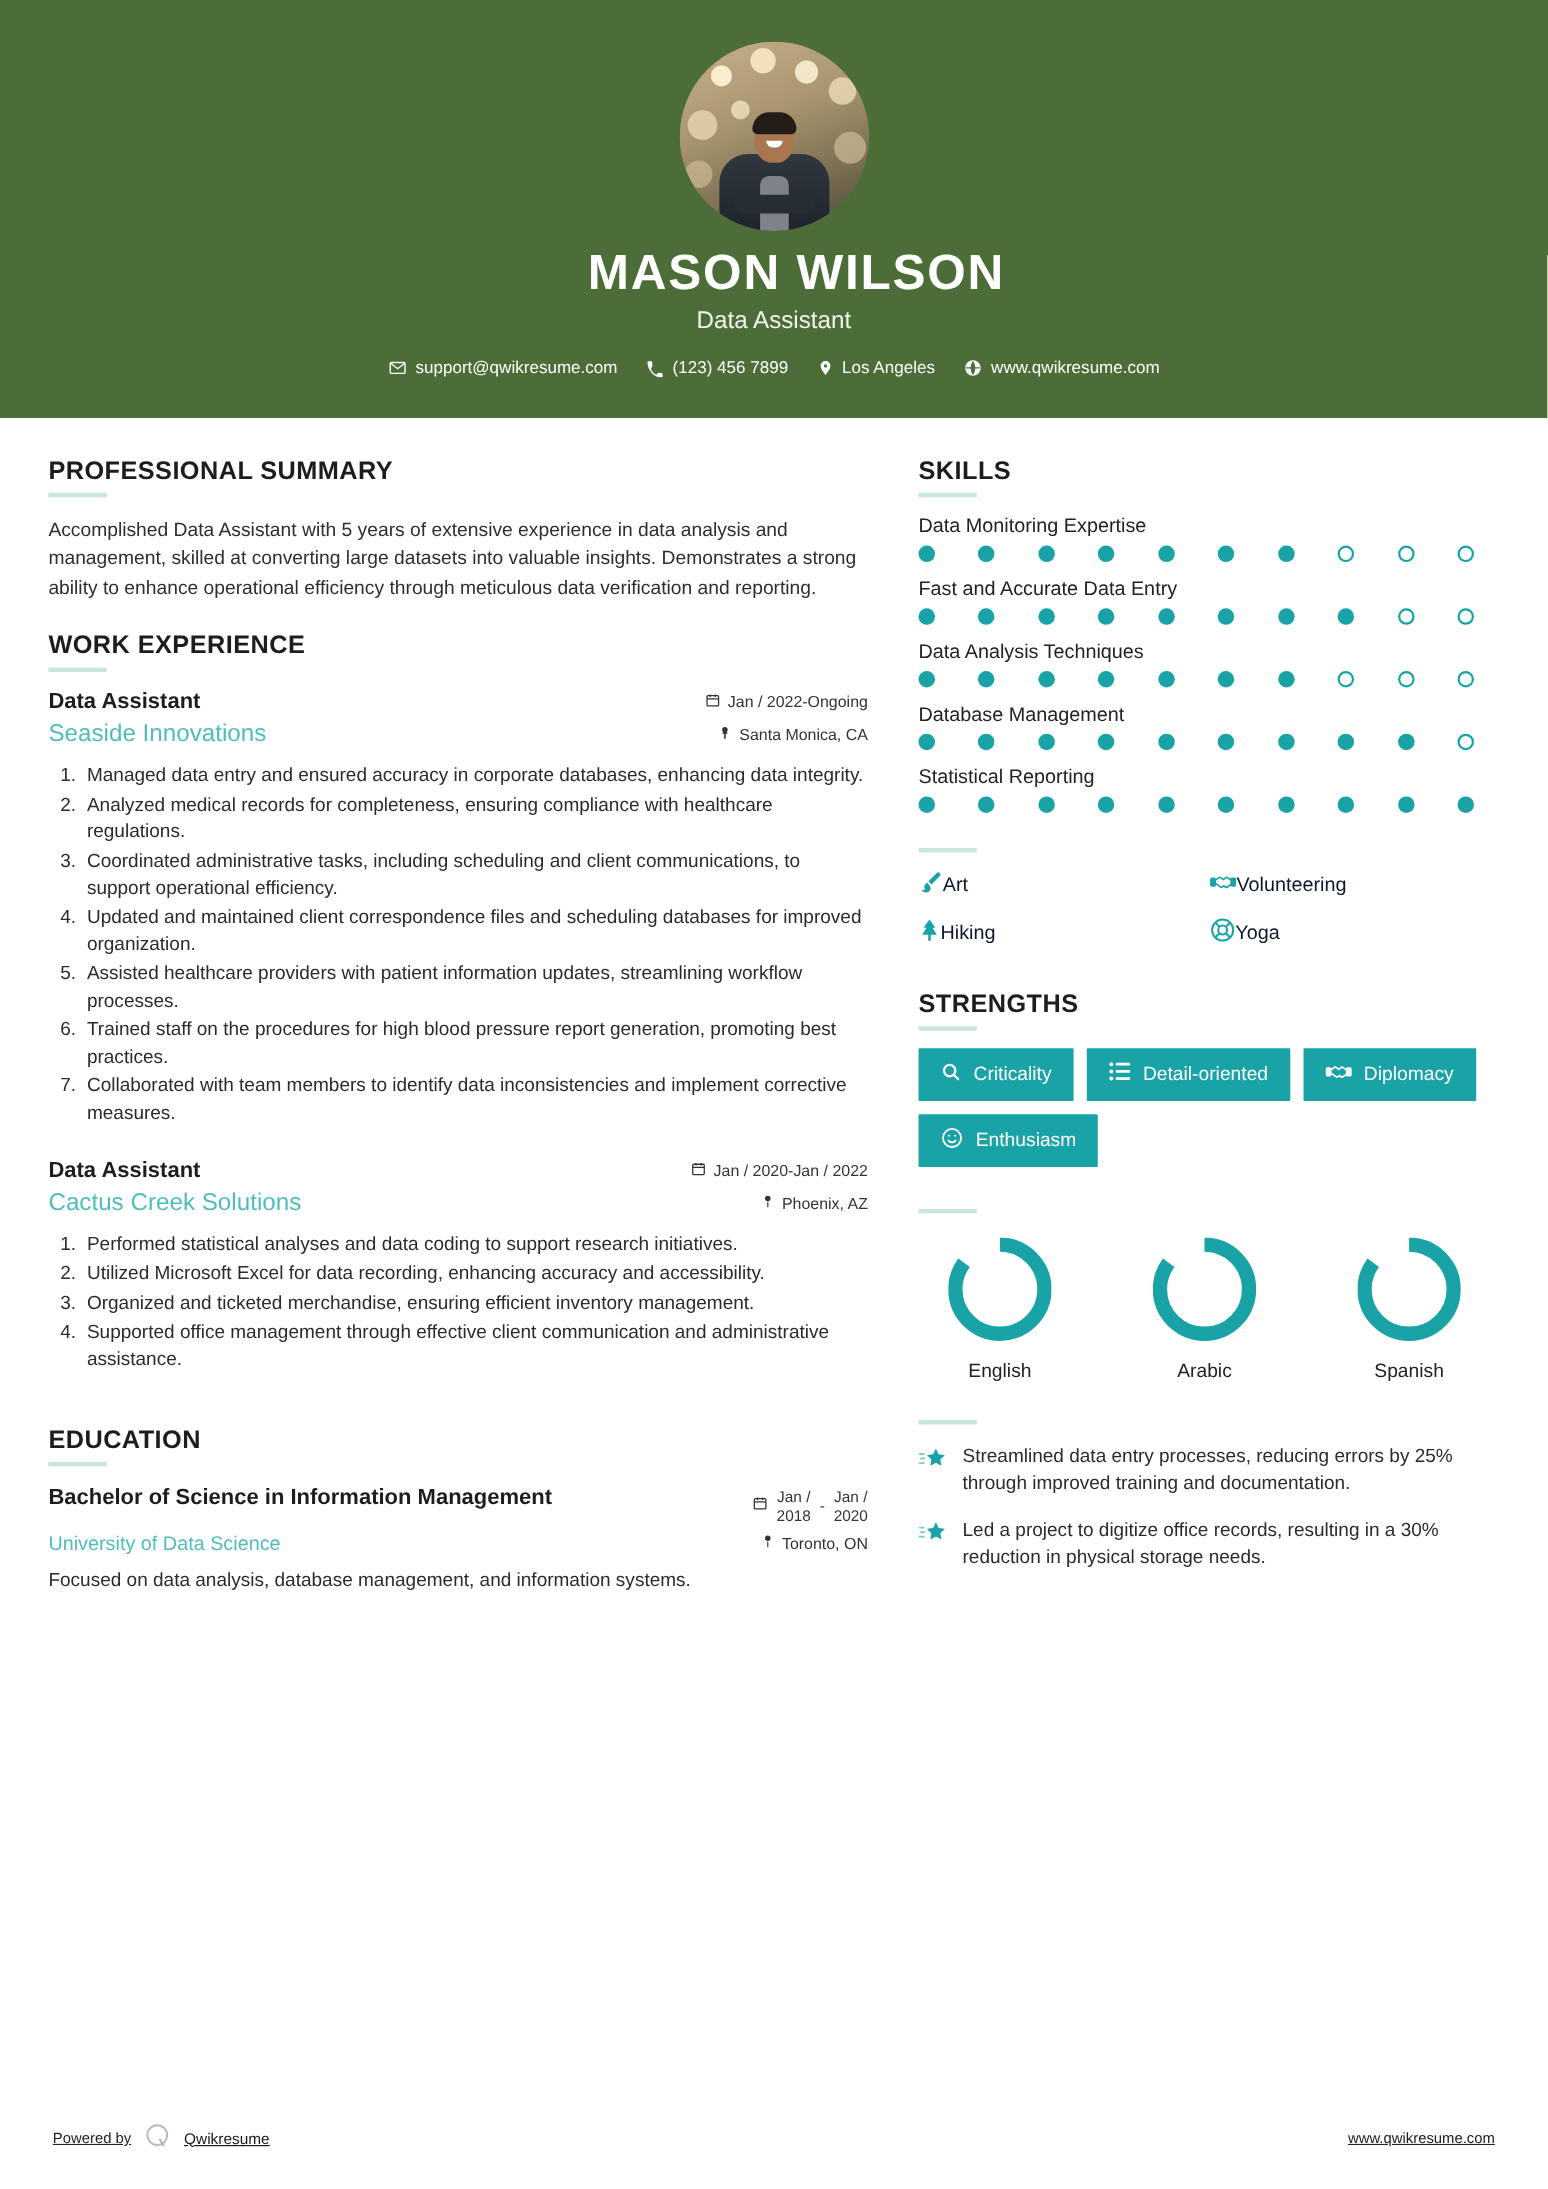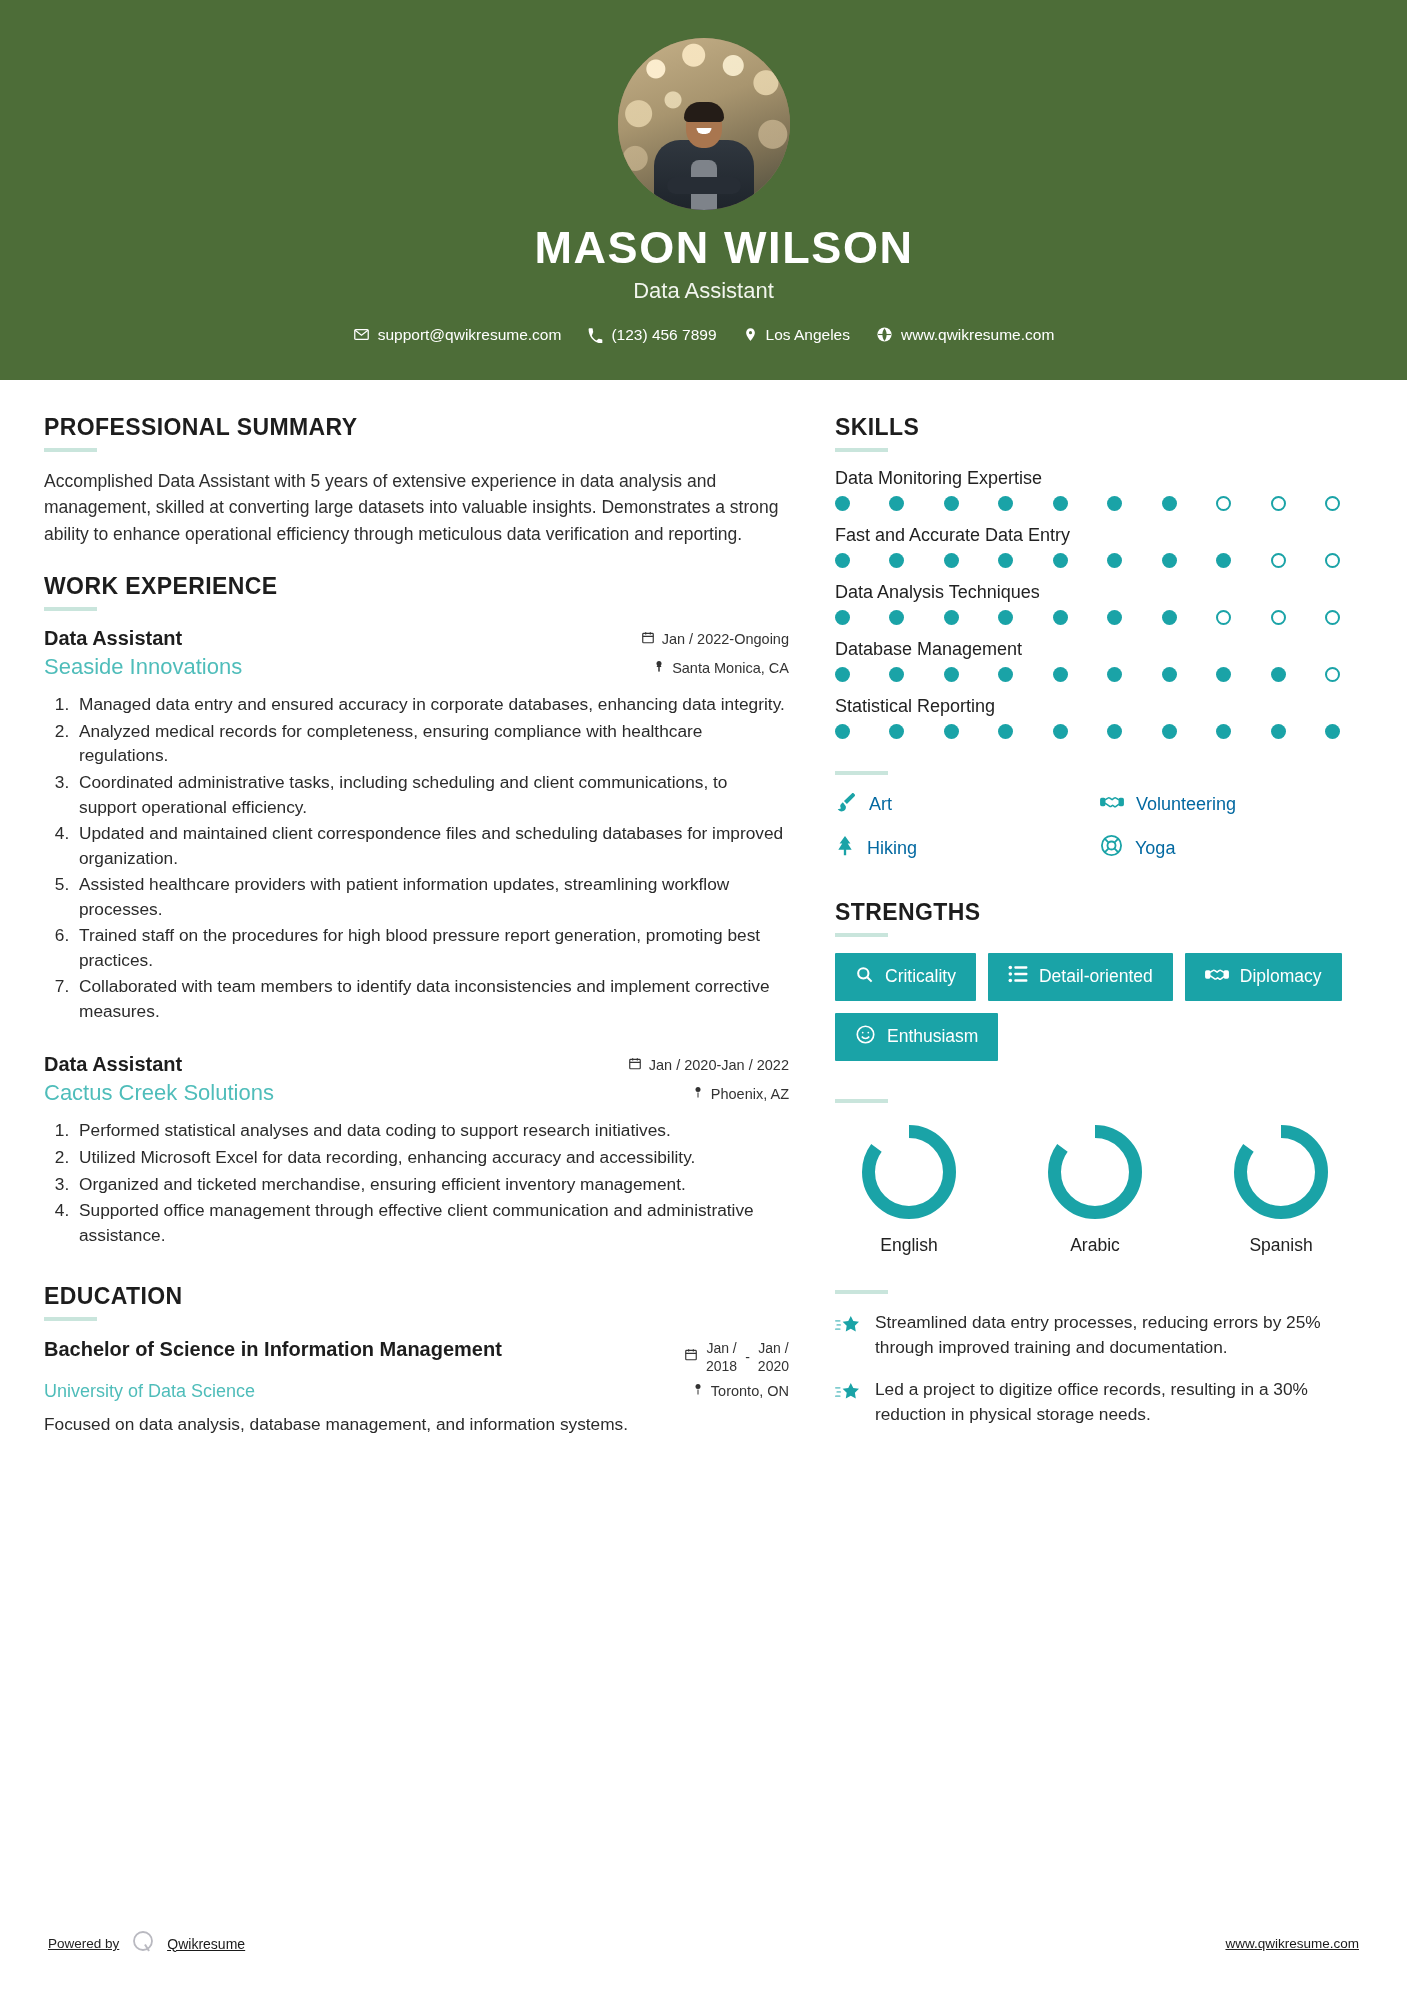--- a/index.html
+++ b/index.html
@@ -204,21 +204,21 @@
   .skill-name { font-size: 18px; color: #222; margin-bottom: 7px; }
   .dots { display: flex; justify-content: space-between; width: 505px; }
   .dot { width: 15px; height: 15px; border-radius: 50%; }
   .dot.on  { background: #1aa3a7; }
   .dot.off { background: transparent; border: 2.6px solid #1aa3a7; }
 
   
   .interests-grid {
     display: grid; grid-template-columns: 1fr 1fr; row-gap: 16px; column-gap: 10px;
   }
-  .interest { display: flex; align-items: center; gap: 12px; font-size: 18px; color: #0369a1; }
+  .interest { display: flex; align-items: center; font-size: 18px; color: #0f172a; }
   .interest svg { flex: 0 0 auto; }
 
   
   .strengths-wrap { display: flex; flex-wrap: wrap; gap: 12px; }
   .chip {
     background: #1aa3a7;
     color: #ffffff;
     font-size: 17.5px;
     padding: 11px 20px;
     display: inline-flex;
@@ -399,21 +399,21 @@
           </div>
           <ol class="bullets">
             <li>Performed statistical analyses and data coding to support research initiatives.</li>
             <li>Utilized Microsoft Excel for data recording, enhancing accuracy and accessibility.</li>
             <li>Organized and ticketed merchandise, ensuring efficient inventory management.</li>
             <li>Supported office management through effective client communication and administrative assistance.</li>
           </ol>
         </div>
       </div>
 
-      <div class="section" style="margin-top:36px;">
+      <div class="section" style="margin-top:48px;">
         <div class="sec-title">EDUCATION</div>
         <div class="sec-rule"></div>
 
         <div class="edu-entry">
           <div class="edu-head">
             <div class="edu-degree">Bachelor of Science in Information Management</div>
             <div class="edu-dates">
               <span style="padding-top:7px;">
                 <svg width="14" height="15" viewBox="0 0 24 24" fill="none" stroke="#333" stroke-width="2">
                   <rect x="3" y="5" width="18" height="16" rx="1.5"></rect>

